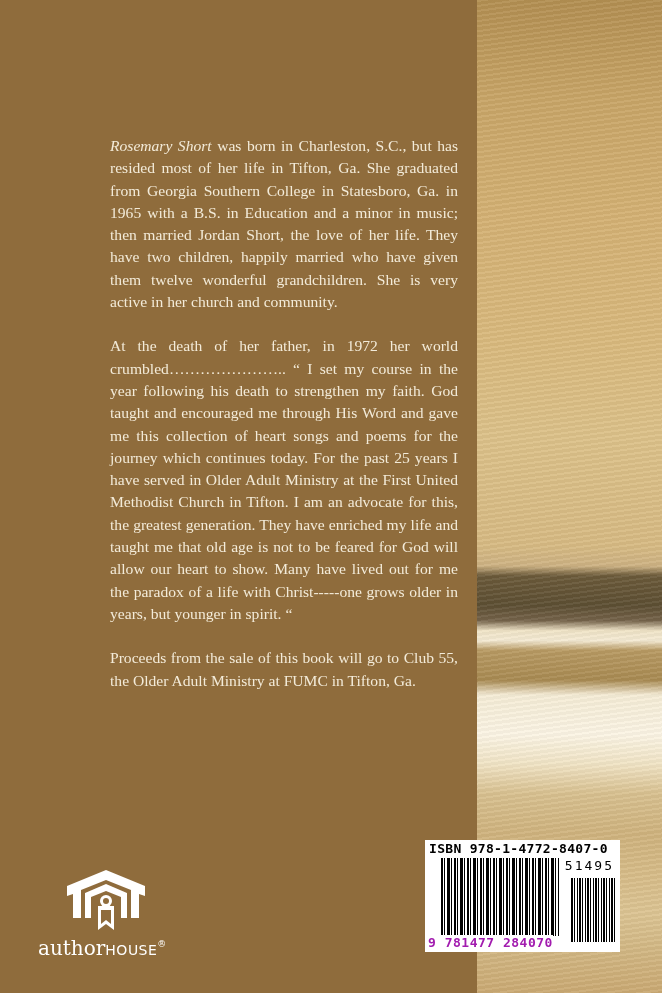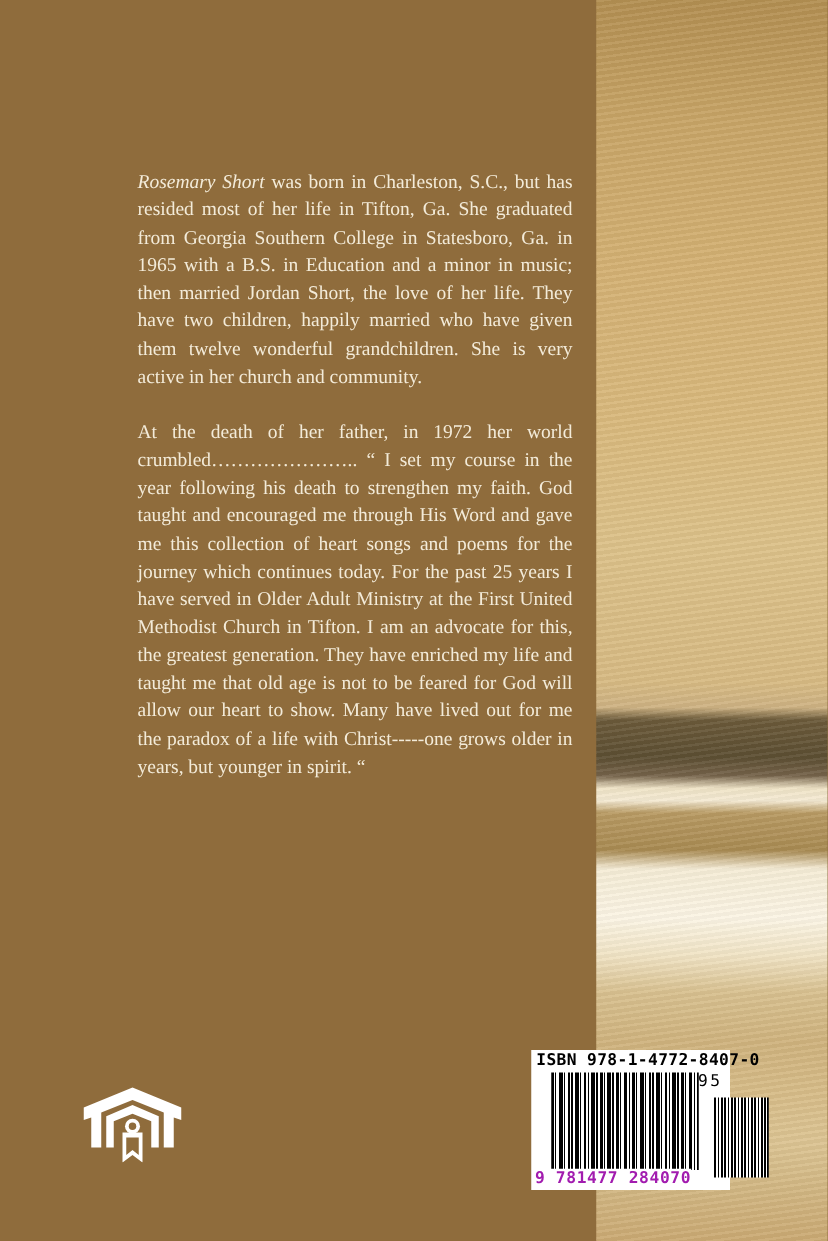--- a/index.html
+++ b/index.html
@@ -12,21 +12,21 @@
         #d7ba83 55%, #cdb283 57%, #6b5a3a 58%, #5d4f33 61%, #75634a 62.5%,
         #efe3c6 63.5%, #f4ead3 64.5%, #b89a63 65.5%, #a88a52 68.5%,
         #f5ecd6 70%, #fbf4e4 74%, #f0e3c4 77%, #d8c08f 80%, #cfb37e 84%,
         #d7bc88 88%, #dcc493 92%, #d1b682 96%, #caa973 100%);
   }
   .photo::after{content:"";position:absolute;inset:0;
     background:repeating-linear-gradient(172deg, rgba(255,255,255,0.06) 0 2px, rgba(0,0,0,0.03) 2px 5px);}
   .text-block{position:absolute;left:110px;top:135px;width:348px;color:#f3ebd9;font-size:15.6px;line-height:22.3px;text-align:justify;}
   .text-block p{margin:0 0 22px 0;}
   .text-block .name{font-style:italic;}
-  .barcode{position:absolute;left:425px;top:840px;width:159px;height:112px;background:#ffffff;}
+  .barcode{position:absolute;left:425px;top:840px;width:195px;height:112px;background:#ffffff;}
   .isbn-text{position:absolute;left:4px;top:1px;font-family:"DejaVu Sans Mono","Liberation Mono",monospace;font-size:13px;letter-spacing:0.3px;color:#000;font-weight:bold;white-space:nowrap;}
   .price-text{position:absolute;right:6px;top:18px;font-family:"DejaVu Sans Mono","Liberation Mono",monospace;font-size:13px;letter-spacing:2px;color:#000;font-weight:normal;}
   .bars-main{position:absolute;left:16px;top:18px;width:118px;height:78px;
     background:repeating-linear-gradient(90deg,#000 0 2px,#fff 2px 3px,#000 3px 4px,#fff 4px 6px,#000 6px 9px,#fff 9px 10px,#000 10px 11px,#fff 11px 13px);}
   .bars-addon{position:absolute;left:146px;top:38px;width:44px;height:64px;
     background:repeating-linear-gradient(90deg,#000 0 2px,#fff 2px 3px,#000 3px 4px,#fff 4px 6px,#000 6px 7px,#fff 7px 8px);}
   .ean-text{position:absolute;left:3px;top:95px;font-family:"DejaVu Sans Mono","Liberation Mono",monospace;font-size:13px;color:#a21caf;font-weight:bold;white-space:nowrap;letter-spacing:0.5px;background:#fff;}
   .logo{position:absolute;left:35px;top:868px;width:170px;height:100px;}
   .logo-mark{position:absolute;left:30px;top:0;width:82px;height:62px;}
   .logo-text{position:absolute;left:3px;top:68px;color:#fff;font-size:20px;font-family:"DejaVu Serif","Liberation Serif",serif;white-space:nowrap;}
@@ -36,34 +36,36 @@
 </head>
 <body>
 
 <div class="cover">
 
   <div class="photo"></div>
 
   <div class="text-block">
     <p><span class="name">Rosemary Short</span><span> was born in Charleston, S.C., but has resided most of her life in Tifton, Ga.  She graduated from Georgia Southern College in Statesboro, Ga. in 1965 with a B.S. in Education and a minor in music; then married Jordan Short, the love of her life.  They have two children, happily married who have given them twelve wonderful grandchildren. She is very active in her church and community.</span></p>
     <p>At the death of her father, in 1972 her world crumbled………………….. “ I set my course in the year following his death to strengthen my faith.  God taught and encouraged me through His Word and gave me this collection of heart songs and poems for the journey which continues today.  For the past 25 years I have served in Older Adult Ministry at the First United Methodist Church in Tifton.  I am an advocate for this, the greatest generation. They have enriched my life and taught me that old age is not to be feared for God will allow our heart to show. Many have lived out for me the paradox of a life with Christ-----one grows older in years, but younger in spirit. “</p>
+    <p>Proceeds from the sale of this book will go to Club 55, the Older Adult Ministry at FUMC in Tifton, Ga.</p>
   </div>
 
   <div class="barcode">
     <div class="isbn-text">ISBN 978-1-4772-8407-0</div>
     <div class="price-text">51495</div>
     <div class="bars-main"></div>
     <div class="bars-addon"></div>
     <div class="ean-text">9 781477 284070</div>
   </div>
 
   <div class="logo">
     <svg class="logo-mark" viewBox="0 0 82 62">
       <polygon points="41,2 80,18 80,28 74,26 74,50 66,50 66,22 41,12 16,22 16,50 8,50 8,26 2,28 2,18" fill="#ffffff"></polygon>
       <polygon points="41,16 62,25 62,50 56,50 56,29 41,23 26,29 26,50 20,50 20,25" fill="#ffffff"></polygon>
       <circle cx="41" cy="33" r="6" fill="#ffffff"></circle>
       <circle cx="41" cy="33" r="3" fill="#8f6c3c"></circle>
       <polygon points="33,38 49,38 49,62 41,56 33,62" fill="#ffffff"></polygon>
       <polygon points="36,42 46,42 46,56 41,52 36,56" fill="#8f6c3c"></polygon>
     </svg>
+    <div class="logo-text"><span>author</span><span class="house">HOUSE</span><sup>®</sup></div>
   </div>
 
 </div>
 
 </body></html>

